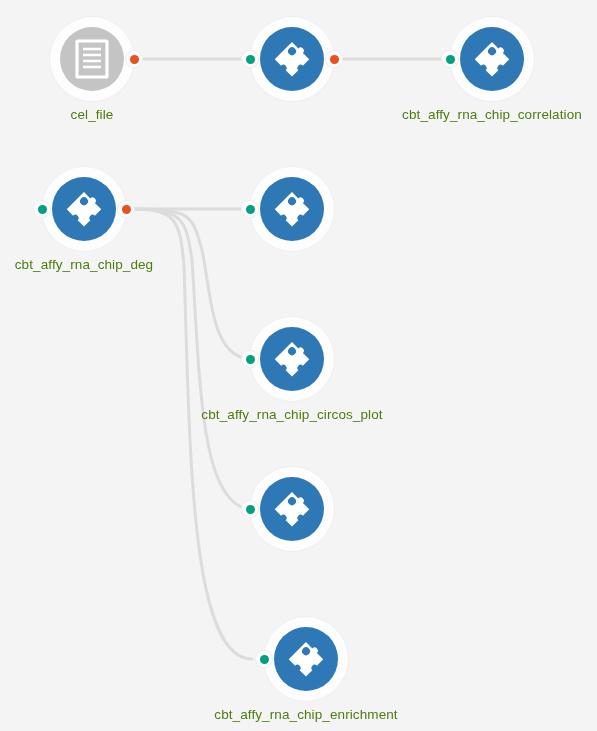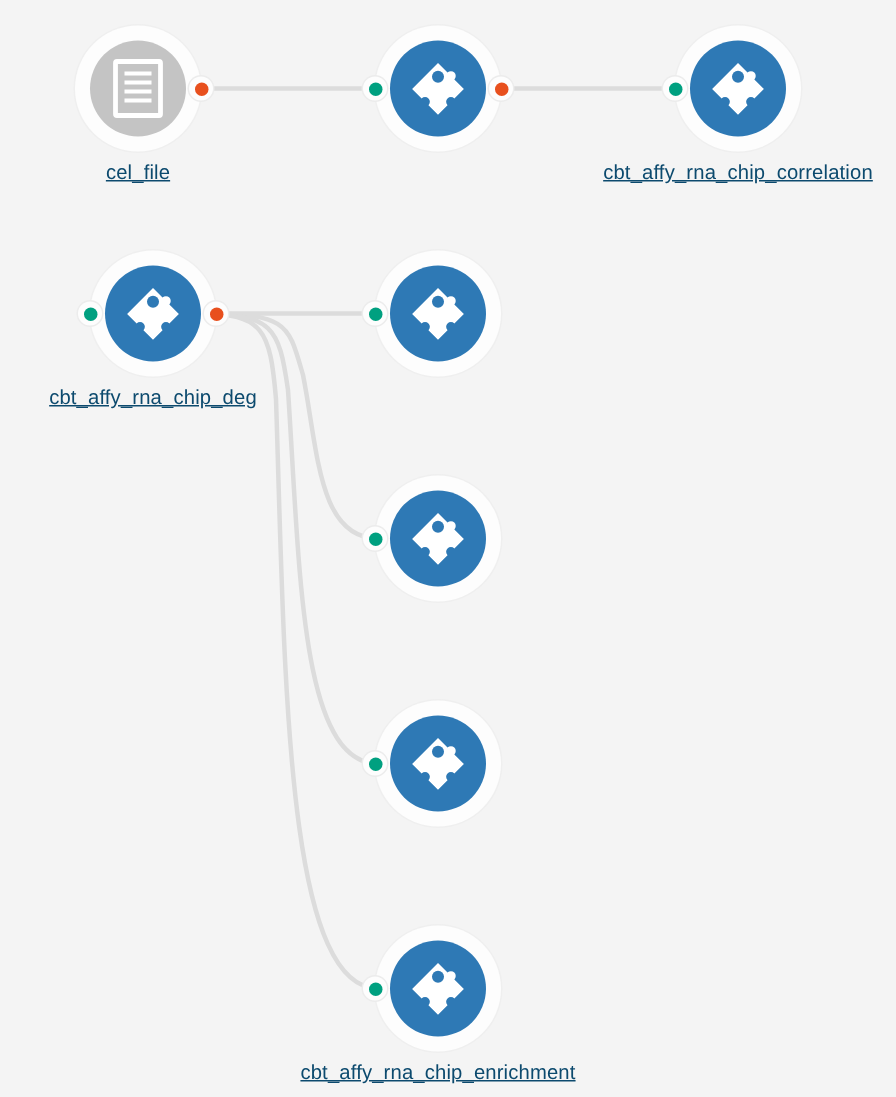--- a/index.html
+++ b/index.html
@@ -84,23 +84,22 @@
   .port.out { right: -8px; top: 34px; }
   .port.in i { background: #00a080; }
   .port.out i { background: #e8501e; }
   .label {
     position: absolute;
     top: 90px;
     left: 50%;
     transform: translateX(-50%);
     white-space: nowrap;
     font-size: 13.5px;
-    color: #0c4a6e;
+    color: #4d7c0f;
     letter-spacing: 0.1px;
-    text-decoration: underline;
   }
 </style>
 </head>
 <body>
 
 <div id="canvas">
   <svg id="edges" viewBox="0 0 597 731">
       <path d="M 132 59 L 252 59" fill="none" stroke="#dcdcdc" stroke-width="3" stroke-linecap="round"></path>
       <path d="M 332 59 L 452 59" fill="none" stroke="#dcdcdc" stroke-width="3" stroke-linecap="round"></path>
       <path d="M 132 209 L 252 209" fill="none" stroke="#dcdcdc" stroke-width="3" stroke-linecap="round"></path>
@@ -152,21 +151,21 @@
               <path fill="#ffffff" d="M7 7 h9 a3.2 3.2 0 0 1 3.2 -3.2 a3.2 3.2 0 0 1 3.2 3.2 h9 v9 a3.2 3.2 0 0 0 -3.2 3.2 a3.2 3.2 0 0 0 3.2 3.2 v9 h-9 a3.2 3.2 0 0 0 -3.2 -3.2 a3.2 3.2 0 0 0 -3.2 3.2 h-9 z"></path>
               <circle cx="13.5" cy="13.5" r="4" fill="#2e79b5"></circle>
             </g>
           </svg>
         </div>
         <div class="port in">
           <i></i>
         </div>
         <div class="label">cbt_affy_rna_chip_correlation</div>
       </div>
-      <div class="node tool" style="left: 60px; top: 167px; text-align: right;">
+      <div class="node tool" style="left: 42px; top: 167px; text-align: right;">
         <div class="ring"></div>
         <div class="disc">
           <svg width="38" height="38" viewBox="0 0 38 38">
             <g transform="rotate(45 19 19)">
               <path fill="#ffffff" d="M7 7 h9 a3.2 3.2 0 0 1 3.2 -3.2 a3.2 3.2 0 0 1 3.2 3.2 h9 v9 a3.2 3.2 0 0 0 -3.2 3.2 a3.2 3.2 0 0 0 3.2 3.2 v9 h-9 a3.2 3.2 0 0 0 -3.2 -3.2 a3.2 3.2 0 0 0 -3.2 3.2 h-9 z"></path>
               <circle cx="13.5" cy="13.5" r="4" fill="#2e79b5"></circle>
             </g>
           </svg>
         </div>
         <div class="port in">
@@ -197,36 +196,37 @@
           <svg width="38" height="38" viewBox="0 0 38 38">
             <g transform="rotate(45 19 19)">
               <path fill="#ffffff" d="M7 7 h9 a3.2 3.2 0 0 1 3.2 -3.2 a3.2 3.2 0 0 1 3.2 3.2 h9 v9 a3.2 3.2 0 0 0 -3.2 3.2 a3.2 3.2 0 0 0 3.2 3.2 v9 h-9 a3.2 3.2 0 0 0 -3.2 -3.2 a3.2 3.2 0 0 0 -3.2 3.2 h-9 z"></path>
               <circle cx="13.5" cy="13.5" r="4" fill="#2e79b5"></circle>
             </g>
           </svg>
         </div>
         <div class="port in">
           <i></i>
         </div>
+        <div class="label">cbt_affy_rna_chip_circos_plot</div>
       </div>
       <div class="node tool" style="left: 250px; top: 467px;">
         <div class="ring"></div>
         <div class="disc">
           <svg width="38" height="38" viewBox="0 0 38 38">
             <g transform="rotate(45 19 19)">
               <path fill="#ffffff" d="M7 7 h9 a3.2 3.2 0 0 1 3.2 -3.2 a3.2 3.2 0 0 1 3.2 3.2 h9 v9 a3.2 3.2 0 0 0 -3.2 3.2 a3.2 3.2 0 0 0 3.2 3.2 v9 h-9 a3.2 3.2 0 0 0 -3.2 -3.2 a3.2 3.2 0 0 0 -3.2 3.2 h-9 z"></path>
               <circle cx="13.5" cy="13.5" r="4" fill="#2e79b5"></circle>
             </g>
           </svg>
         </div>
         <div class="port in">
           <i></i>
         </div>
       </div>
-      <div class="node tool" style="left: 250px; top: 617px;">
+      <div class="node tool" style="left: 264px; top: 617px;">
         <div class="ring"></div>
         <div class="disc">
           <svg width="38" height="38" viewBox="0 0 38 38">
             <g transform="rotate(45 19 19)">
               <path fill="#ffffff" d="M7 7 h9 a3.2 3.2 0 0 1 3.2 -3.2 a3.2 3.2 0 0 1 3.2 3.2 h9 v9 a3.2 3.2 0 0 0 -3.2 3.2 a3.2 3.2 0 0 0 3.2 3.2 v9 h-9 a3.2 3.2 0 0 0 -3.2 -3.2 a3.2 3.2 0 0 0 -3.2 3.2 h-9 z"></path>
               <circle cx="13.5" cy="13.5" r="4" fill="#2e79b5"></circle>
             </g>
           </svg>
         </div>
         <div class="port in">

